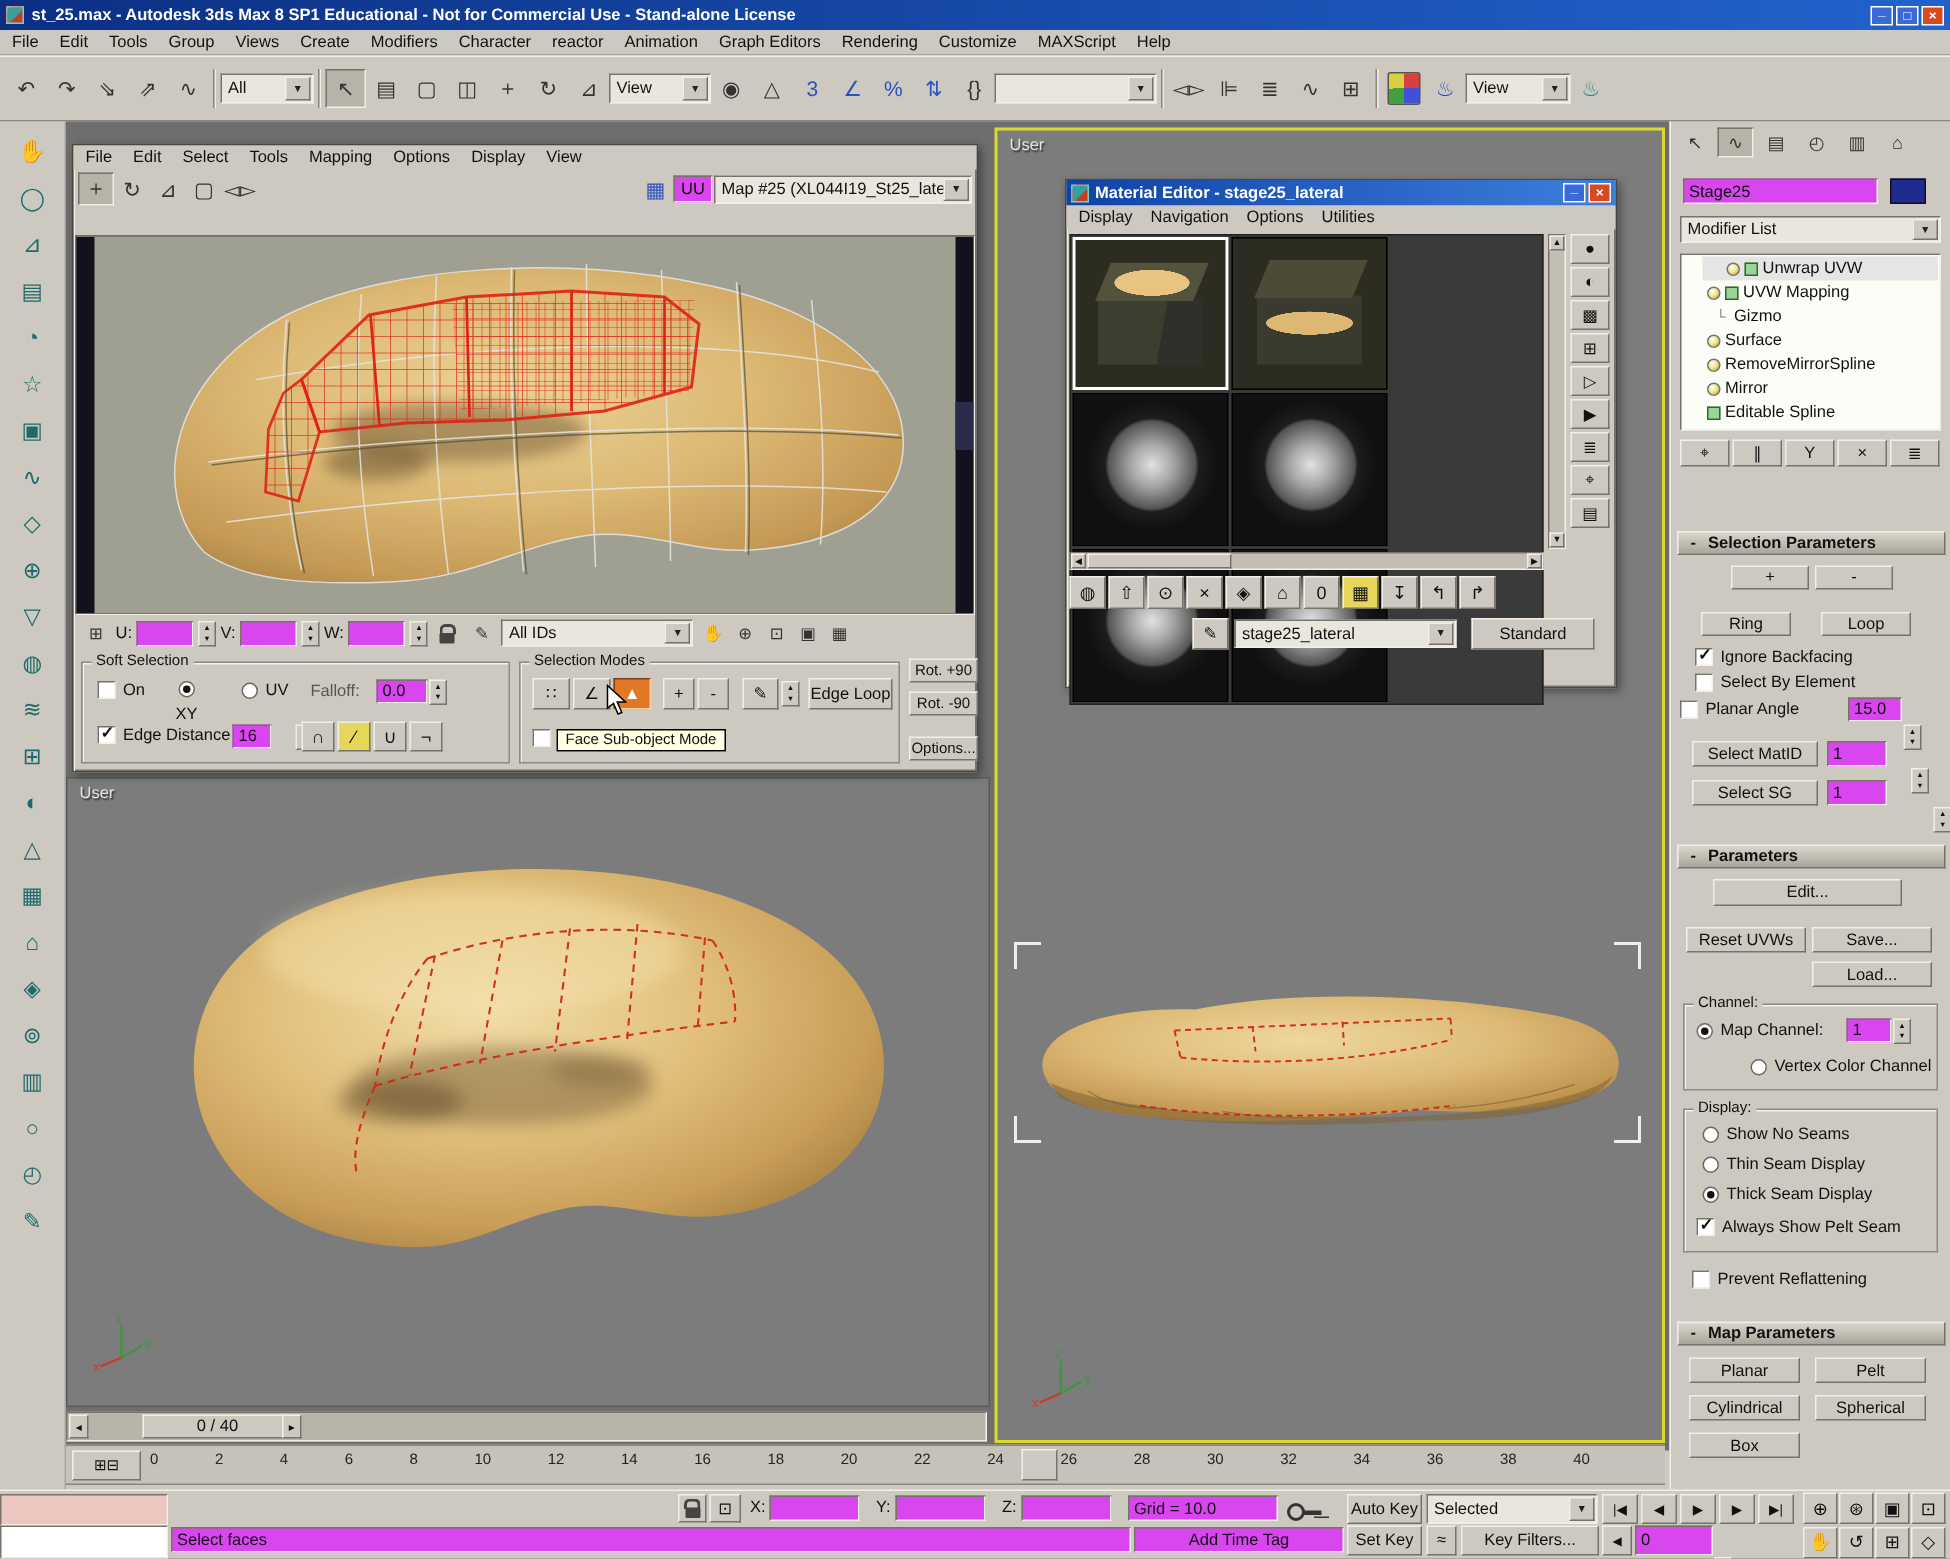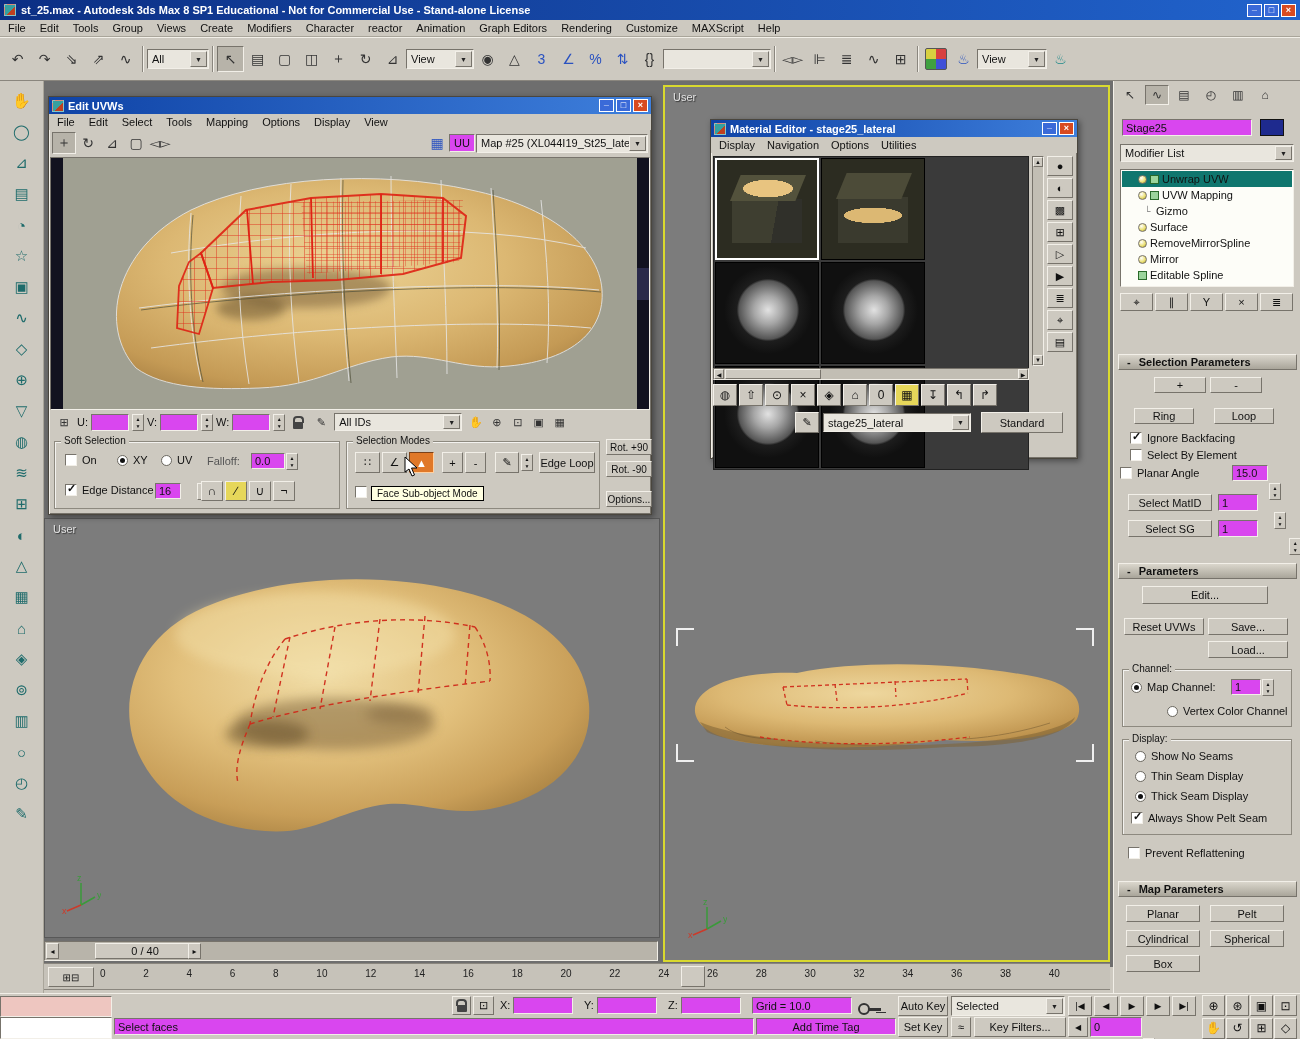--- a/index.html
+++ b/index.html
@@ -37,21 +37,21 @@
 .wb.mx::after{content:"□";}
 .wb.cl::after{content:"×";}
 .wmenu{display:flex;align-items:center;gap:14px;padding:0 8px;height:16px;background:#cdc9c0;font-size:11px;}
 .mitem{white-space:nowrap;}
 .window{background:#cdc9c0;border:1px solid #4a463e;box-shadow:inset 1px 1px 0 #f2efe8,inset -1px -1px 0 #77736b,2px 2px 6px rgba(0,0,0,.4);}
 .grp{position:absolute;border:1px solid #8d897f;box-shadow:inset 1px 1px 0 rgba(255,255,255,.75);}
 .grp>.lbl{position:absolute;top:-7px;left:6px;background:#cdc9c0;padding:0 3px;font-size:10px;white-space:nowrap;}
 .roll{position:absolute;left:4px;width:179px;height:16px;background:linear-gradient(#dad6cc,#a9a59a);border:1px solid;border-color:#f2efe8 #77736b #77736b #f2efe8;font-weight:bold;font-size:11px;display:flex;align-items:center;padding-left:8px;gap:8px;}
 .roll::before{content:"-";font-weight:bold;}
 .stack-row{display:flex;align-items:center;height:16px;gap:3px;padding-left:16px;font-size:11px;white-space:nowrap;}
-.stack-row.sel{background:#0f766e;}
+.stack-row.sel{background:#e5e5e5;margin-left:13px;}
 .stack-row.indent{padding-left:34px;position:relative;}
 .stack-row.indent::before{content:"└";position:absolute;left:22px;color:#777;font-size:9px;}
 .bulb{display:none;width:9px;height:9px;border-radius:50%;background:radial-gradient(circle at 35% 30%,#fff,#ece27a 55%,#b0a220);border:1px solid #77736b;flex:none;}
 .has-bulb .bulb{display:inline-block;}
 .mbox{display:none;width:9px;height:9px;background:#9bd49b;border:1px solid #2a6a2a;flex:none;}
 .has-box .mbox{display:inline-block;}
 .vp{background:#7c7c7c;border:1px solid #585858;overflow:hidden;}
 .vp-label{color:#e2e2e2;font-size:11px;position:absolute;left:8px;top:4px;text-shadow:1px 1px 1px #333;}
 .active-vp{border:2px solid #d9d92e;}
 .brk{position:absolute;width:18px;height:18px;border:0 solid #efefef;}
@@ -417,29 +417,20 @@
       <span class="tick">34</span>
       <span class="tick">36</span>
       <span class="tick">38</span>
       <span class="tick">40</span>
     </div>
   <span class="b abs" style="left:637px;top:2px;width:24px;height:21px;"></span>
   <div class="abs" style="left:0;bottom:0;width:100%;border-bottom:1px solid #8a867e;"></div>
 </div>
 
 <div class="abs window" style="left:48px;top:96px;width:604px;height:419px;z-index:10;">
-  <div class="wtitle">
-    <span class="wicon"></span>
-    <span>Edit UVWs</span>
-    <span class="wbtns">
-      <span class="wb mn"></span>
-      <span class="wb mx"></span>
-      <span class="wb cl"></span>
-    </span>
-  </div>
   <div class="wmenu">
 
   <span class="mitem">File</span>
       <span class="mitem">Edit</span>
       <span class="mitem">Select</span>
       <span class="mitem">Tools</span>
       <span class="mitem">Mapping</span>
       <span class="mitem">Options</span>
       <span class="mitem">Display</span>
       <span class="mitem">View</span>
@@ -566,21 +557,21 @@
       </span>
   </div>
 
   <div class="abs" style="left:1px;top:336px;width:601px;height:81px;">
     <div class="grp" style="left:4px;top:8px;width:286px;height:68px;">
       <span class="lbl">Soft Selection</span>
       <span class="cbrow abs" style="left:10px;top:12px;">
           <span class="cb"></span>
           <span>On</span>
         </span>
-      <span class="cbrow abs" style="left:62px;top:12px;">
+      <span class="cbrow abs" style="left:62px;top:12px;flex-direction:column;">
           <span class="rd on"></span>
           <span>XY</span>
         </span>
       <span class="cbrow abs" style="left:106px;top:12px;">
           <span class="rd"></span>
           <span>UV</span>
         </span>
       <span class="abs" style="left:152px;top:13px;color:#555;">Falloff:</span>
       <span class="f abs" style="left:196px;top:11px;width:34px;height:16px;">0.0</span>
       <span class="sp abs" style="left:231px;top:11px;"></span>

